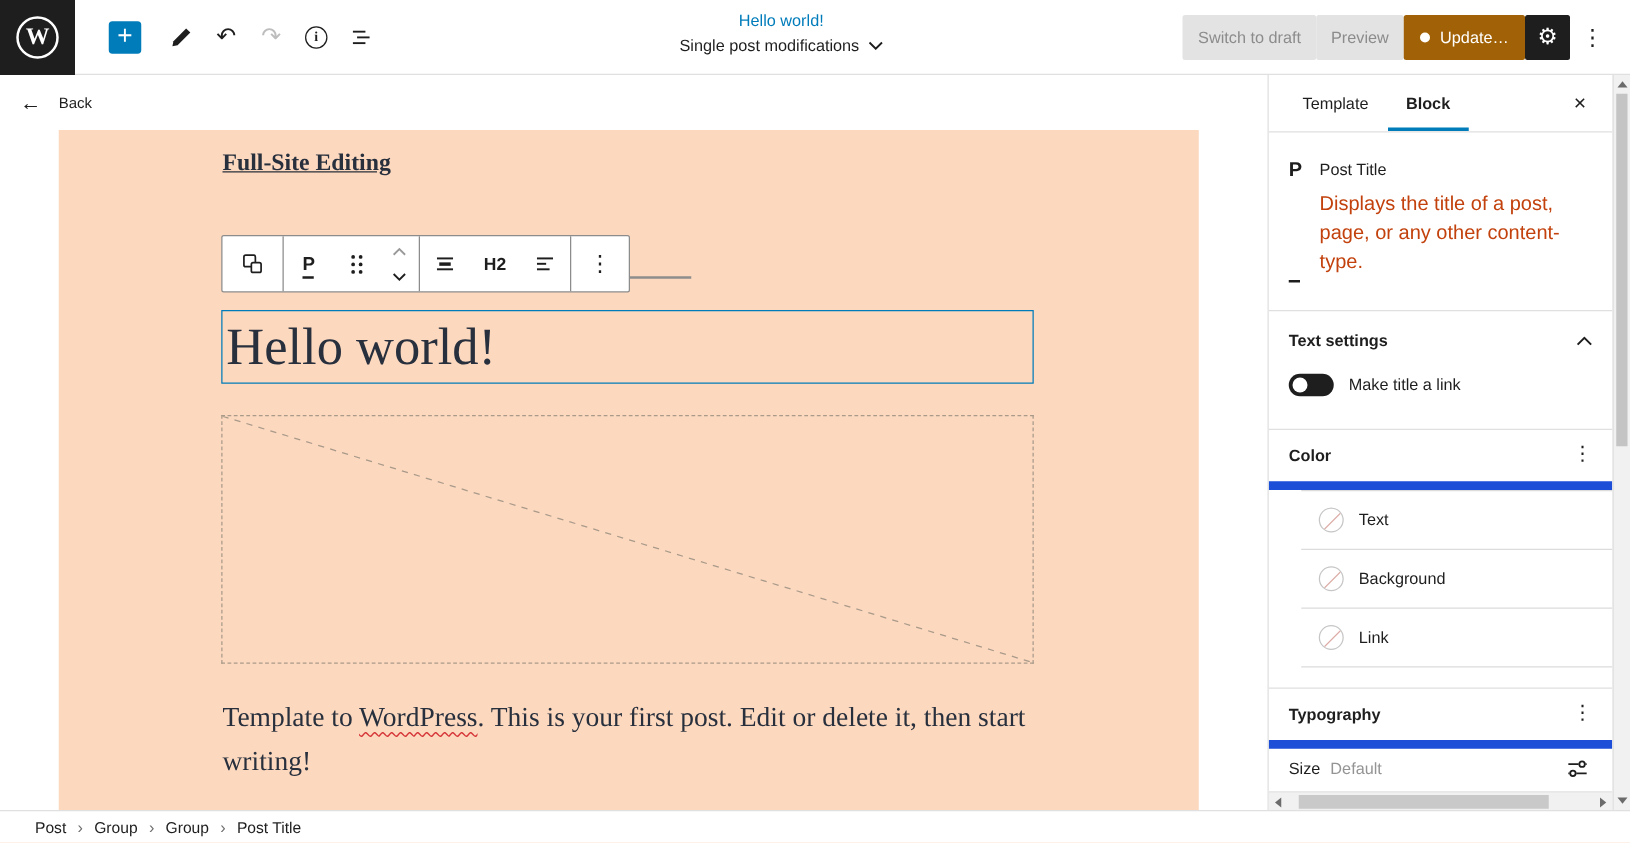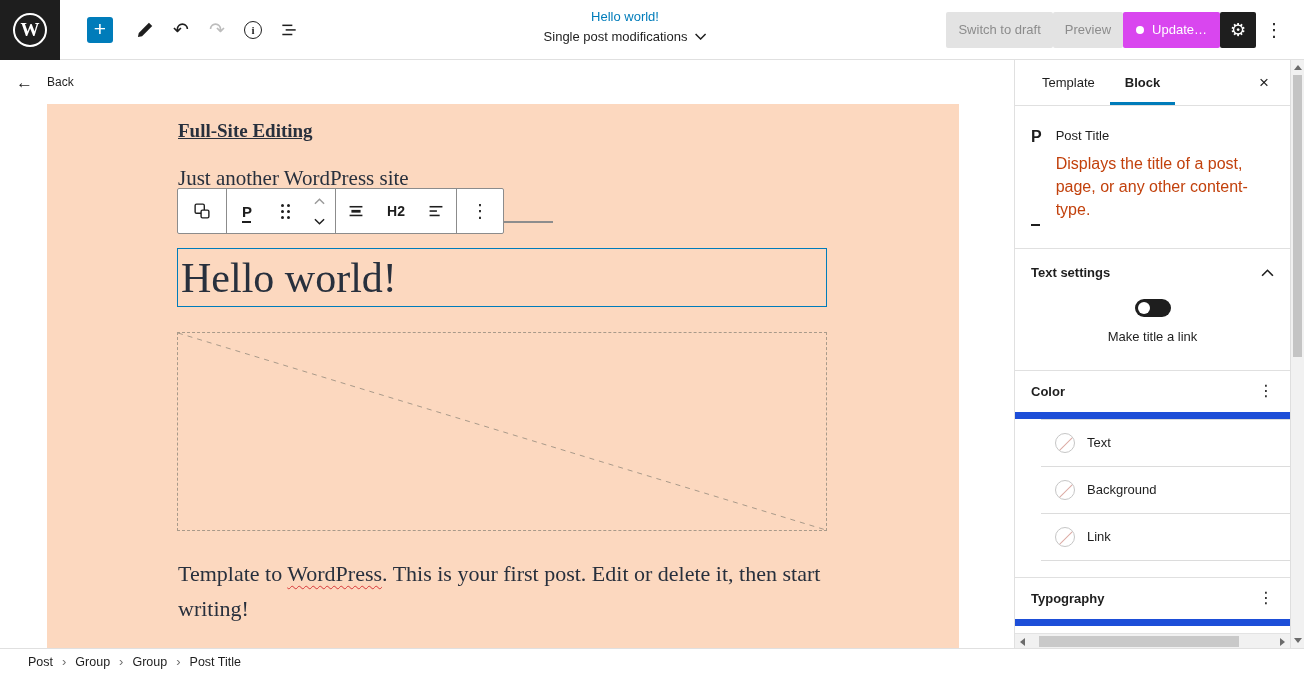--- a/index.html
+++ b/index.html
@@ -18,21 +18,21 @@
   .icon-btn { width:36px; height:36px; display:flex; align-items:center; justify-content:center; color:#1e1e1e; }
   .tools-group { display:flex; align-items:center; margin-left:14px; }
   .glyph18 { font-size:19px; line-height:1; }
   .disabled-glyph { color:#bdbdbd; }
   .info-circle { width:18px; height:18px; border:1.5px solid #1e1e1e; border-radius:50%; display:flex; align-items:center; justify-content:center; font-size:11px; font-weight:700; font-family:"Liberation Serif","DejaVu Serif",serif; }
   .doc-info { position:absolute; left:625px; top:9px; transform:translateX(-50%); text-align:center; }
   .doc-title { font-size:13px; color:#007cba; margin-bottom:5px; }
   .doc-subtitle-row { display:flex; align-items:center; justify-content:center; gap:7px; font-size:13px; color:#1e1e1e; }
   .topbar-right { margin-left:auto; display:flex; align-items:center; padding-right:12px; }
   .btn-flat { background:#e3e3e3; color:#8c8c8c; font-size:13px; height:36px; padding:0 12px; border-radius:2px; }
-  .btn-primary { background:#d946ef; color:#fff; font-size:13px; height:36px; padding:0 13px; border-radius:2px; display:flex; align-items:center; gap:8px; }
+  .btn-primary { background:#a16207; color:#fff; font-size:13px; height:36px; padding:0 13px; border-radius:2px; display:flex; align-items:center; gap:8px; }
   .unsaved-dot { width:8px; height:8px; border-radius:50%; background:#fff; display:inline-block; }
   .gear-btn { width:36px; height:36px; background:#1e1e1e; border-radius:2px; color:#fff; display:flex; align-items:center; justify-content:center; font-size:18px; }
   .more-v { font-size:18px; line-height:1; }
 
   
   .main { display:flex; height:588px; flex:0 0 auto; }
   .editor-area { flex:1 1 auto; position:relative; background:#fff; overflow:hidden; }
   .back-row { height:44px; display:flex; align-items:center; padding-left:16px; }
   .back-btn { display:flex; align-items:center; gap:14px; font-size:12px; color:#1e1e1e; }
   .back-arrow { font-size:17px; line-height:1; }
@@ -76,21 +76,21 @@
   .bc-title { font-size:13px; margin:2px 0 9px; }
   .bc-desc { font-size:16px; color:#c2410c; line-height:1.45; width:212px; }
 
   .panel-header { height:48px; width:100%; display:flex; align-items:center; justify-content:space-between; padding:0 16px; font-size:13px; font-weight:700; border-bottom:7px solid #1d4ed8; text-align:left; }
   .panel-header .more-v { font-size:16px; font-weight:400; }
   .panel-open > .panel-header { border-bottom:none; }
   .panel { border-bottom:1px solid #e0e0e0; }
   .panel:last-of-type { border-bottom:none; }
 
   .link-body { padding:2px 16px 26px; }
-  .toggle-row { display:flex; align-items:center; gap:12px;flex-direction:column; }
+  .toggle-row { display:flex; align-items:center; gap:12px; }
   .toggle { width:36px; height:18px; border-radius:9px; background:#1e1e1e; position:relative; flex:0 0 auto; }
   .toggle .knob { position:absolute; left:3px; top:3px; width:12px; height:12px; border-radius:50%; background:#fff; }
   .toggle-label { font-size:13px; }
 
   .color-list { margin:0 0 16px 26px; border-top:1px solid #dcdcdc; }
   .color-item { width:100%; height:47px; display:flex; align-items:center; gap:12px; padding-left:14px; border-bottom:1px solid #dcdcdc; font-size:13px; text-align:left; }
   .swatch { width:20px; height:20px; border-radius:50%; border:1.2px solid #c6c6c6; position:relative; overflow:hidden; background:#fff; flex:0 0 auto; }
   .swatch::after { content:""; position:absolute; left:9px; top:-3px; width:1.4px; height:27px; background:#dcaaa4; transform:rotate(45deg); }
 
   .typo-body { padding:4px 16px 0; }
@@ -189,21 +189,20 @@
     <div class="editor-area">
       <div class="back-row">
         <button class="back-btn">
           <span class="back-arrow">←</span>
           <span>Back</span>
         </button>
       </div>
 
       <div class="canvas">
         <a class="site-title">Full-Site Editing</a>
-        <div class="tagline">Just another WordPress site</div>
         <div class="separator-stub"></div>
 
         <div class="block-toolbar">
           <button class="tb-btn w48">
             <svg width="22" height="22" viewBox="0 0 24 24">
                 <rect x="4.5" y="4.5" width="10" height="10" rx="1.5" fill="none" stroke="#1e1e1e" stroke-width="1.5"></rect>
                 <rect x="11" y="11" width="8.5" height="8.5" rx="1.5" fill="#fff" stroke="#1e1e1e" stroke-width="1.5"></rect>
               </svg>
           </button>
           <div class="tb-divider"></div>

